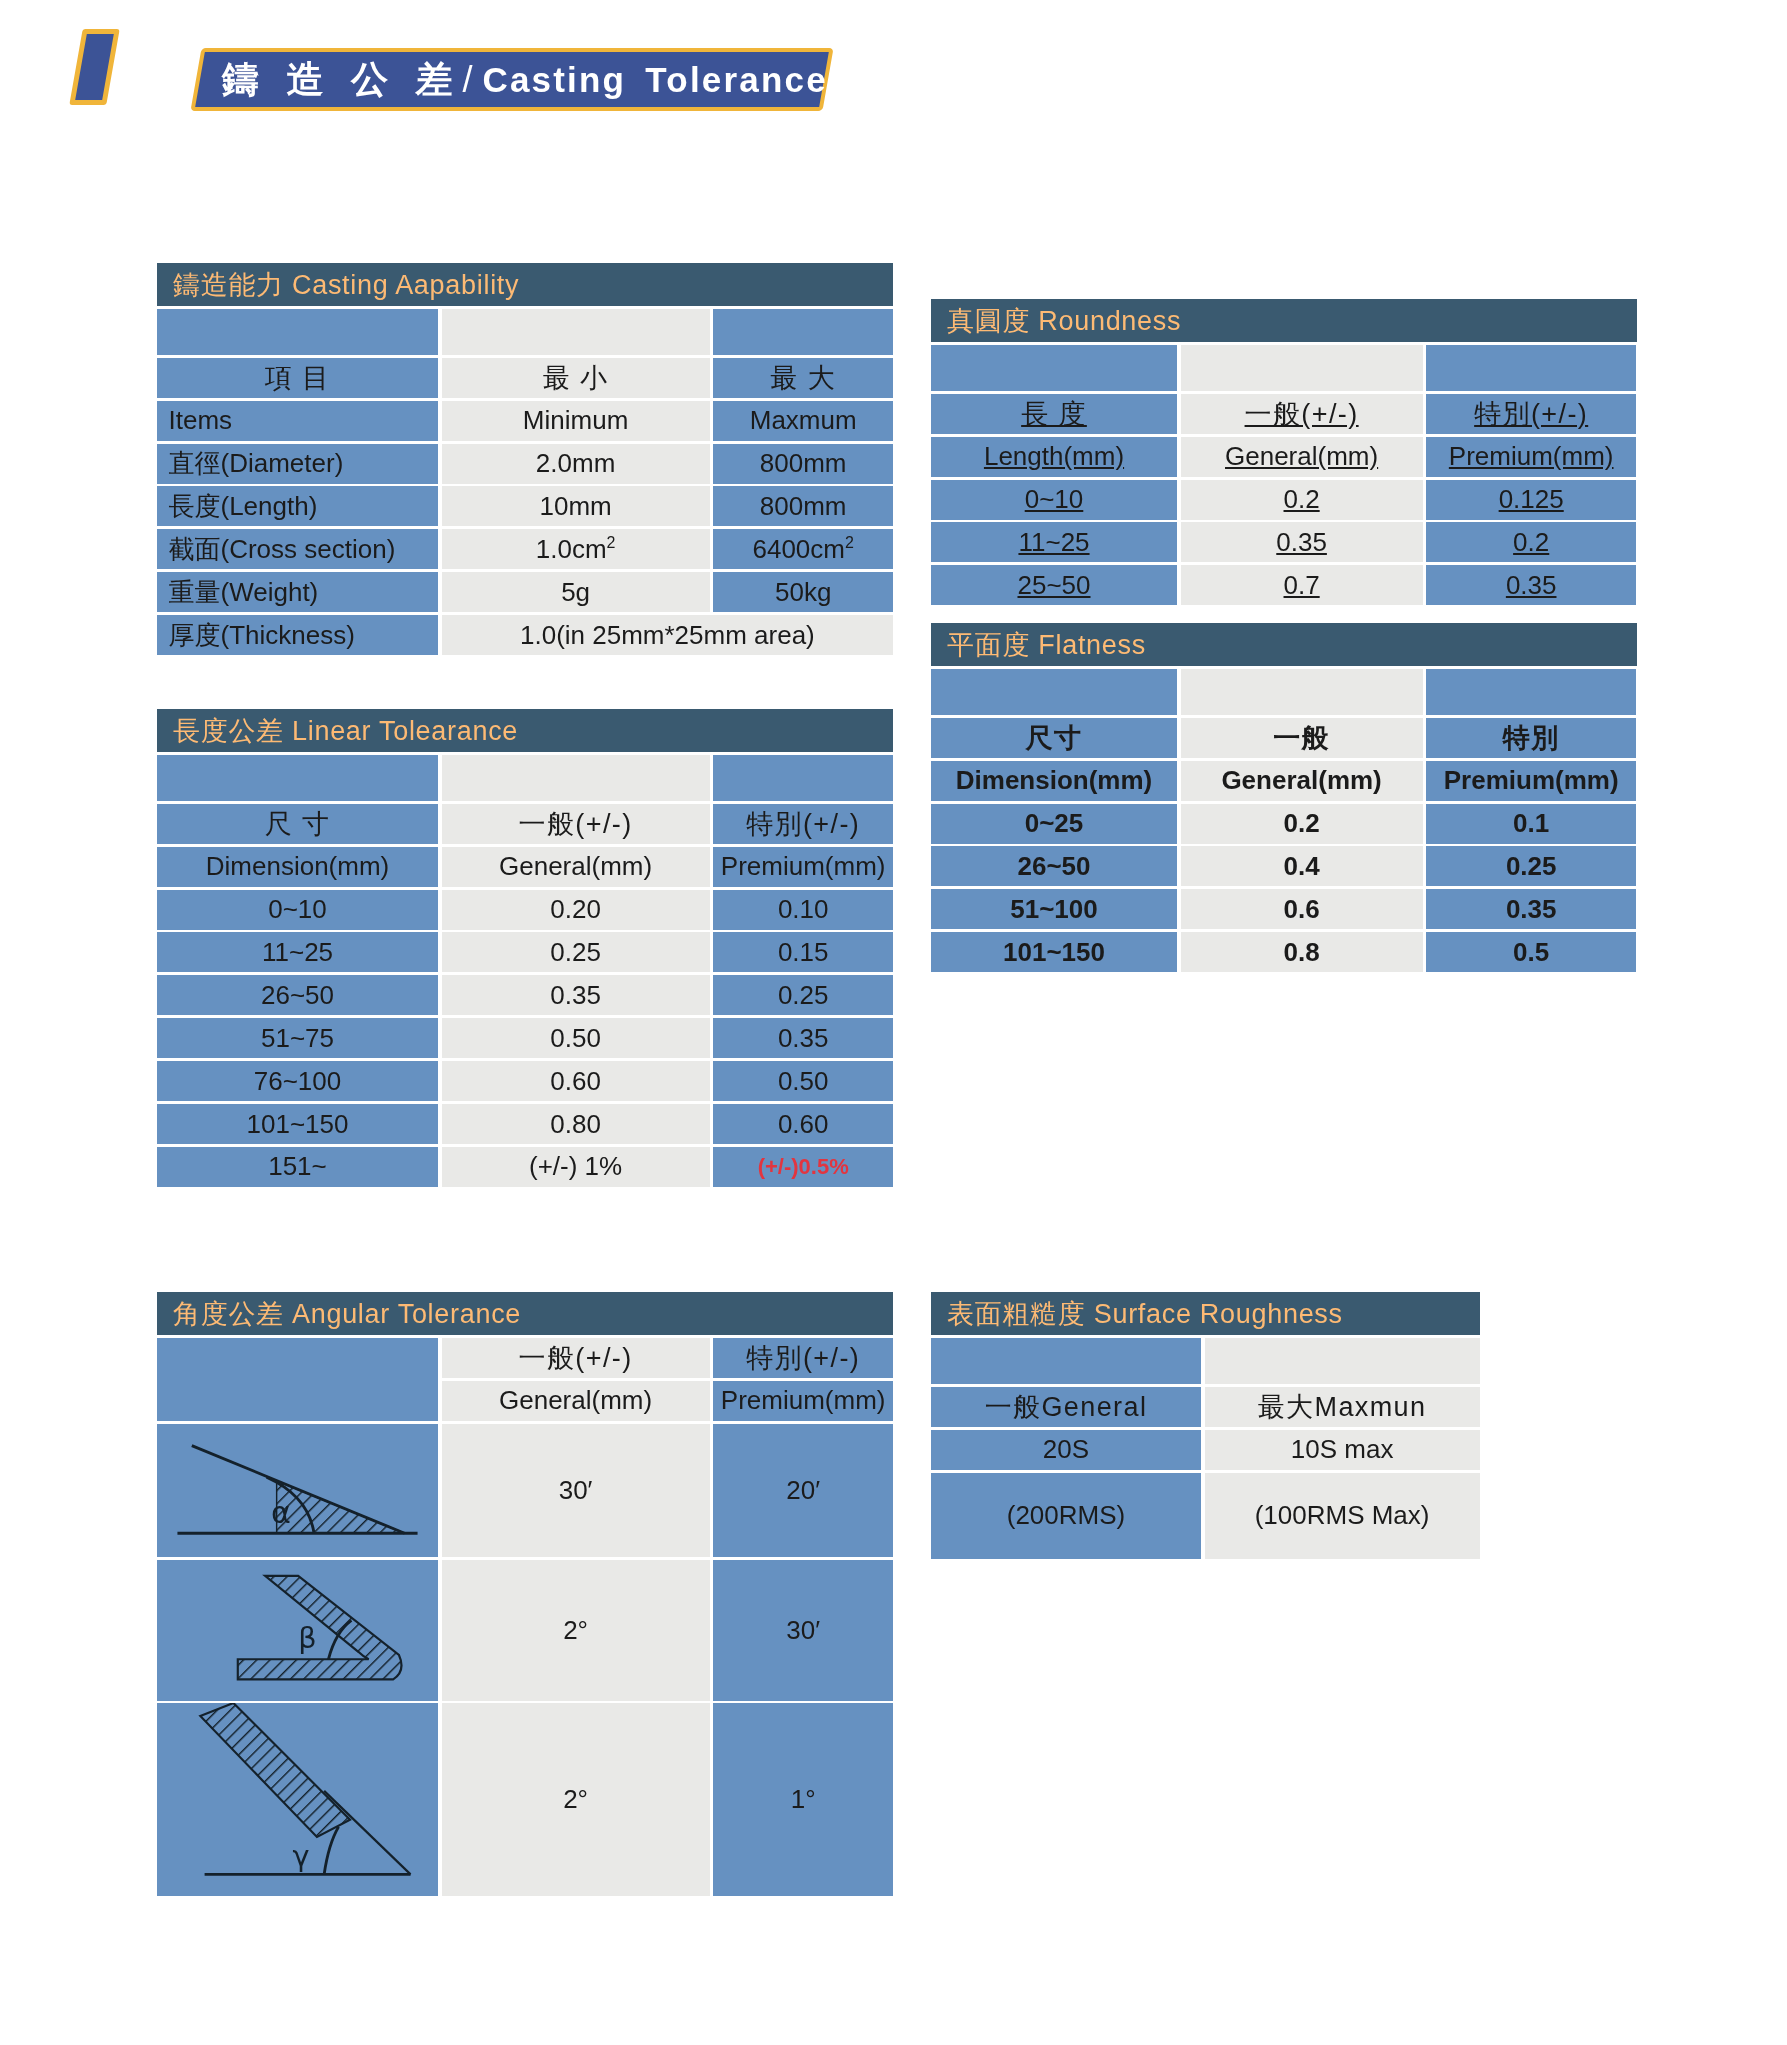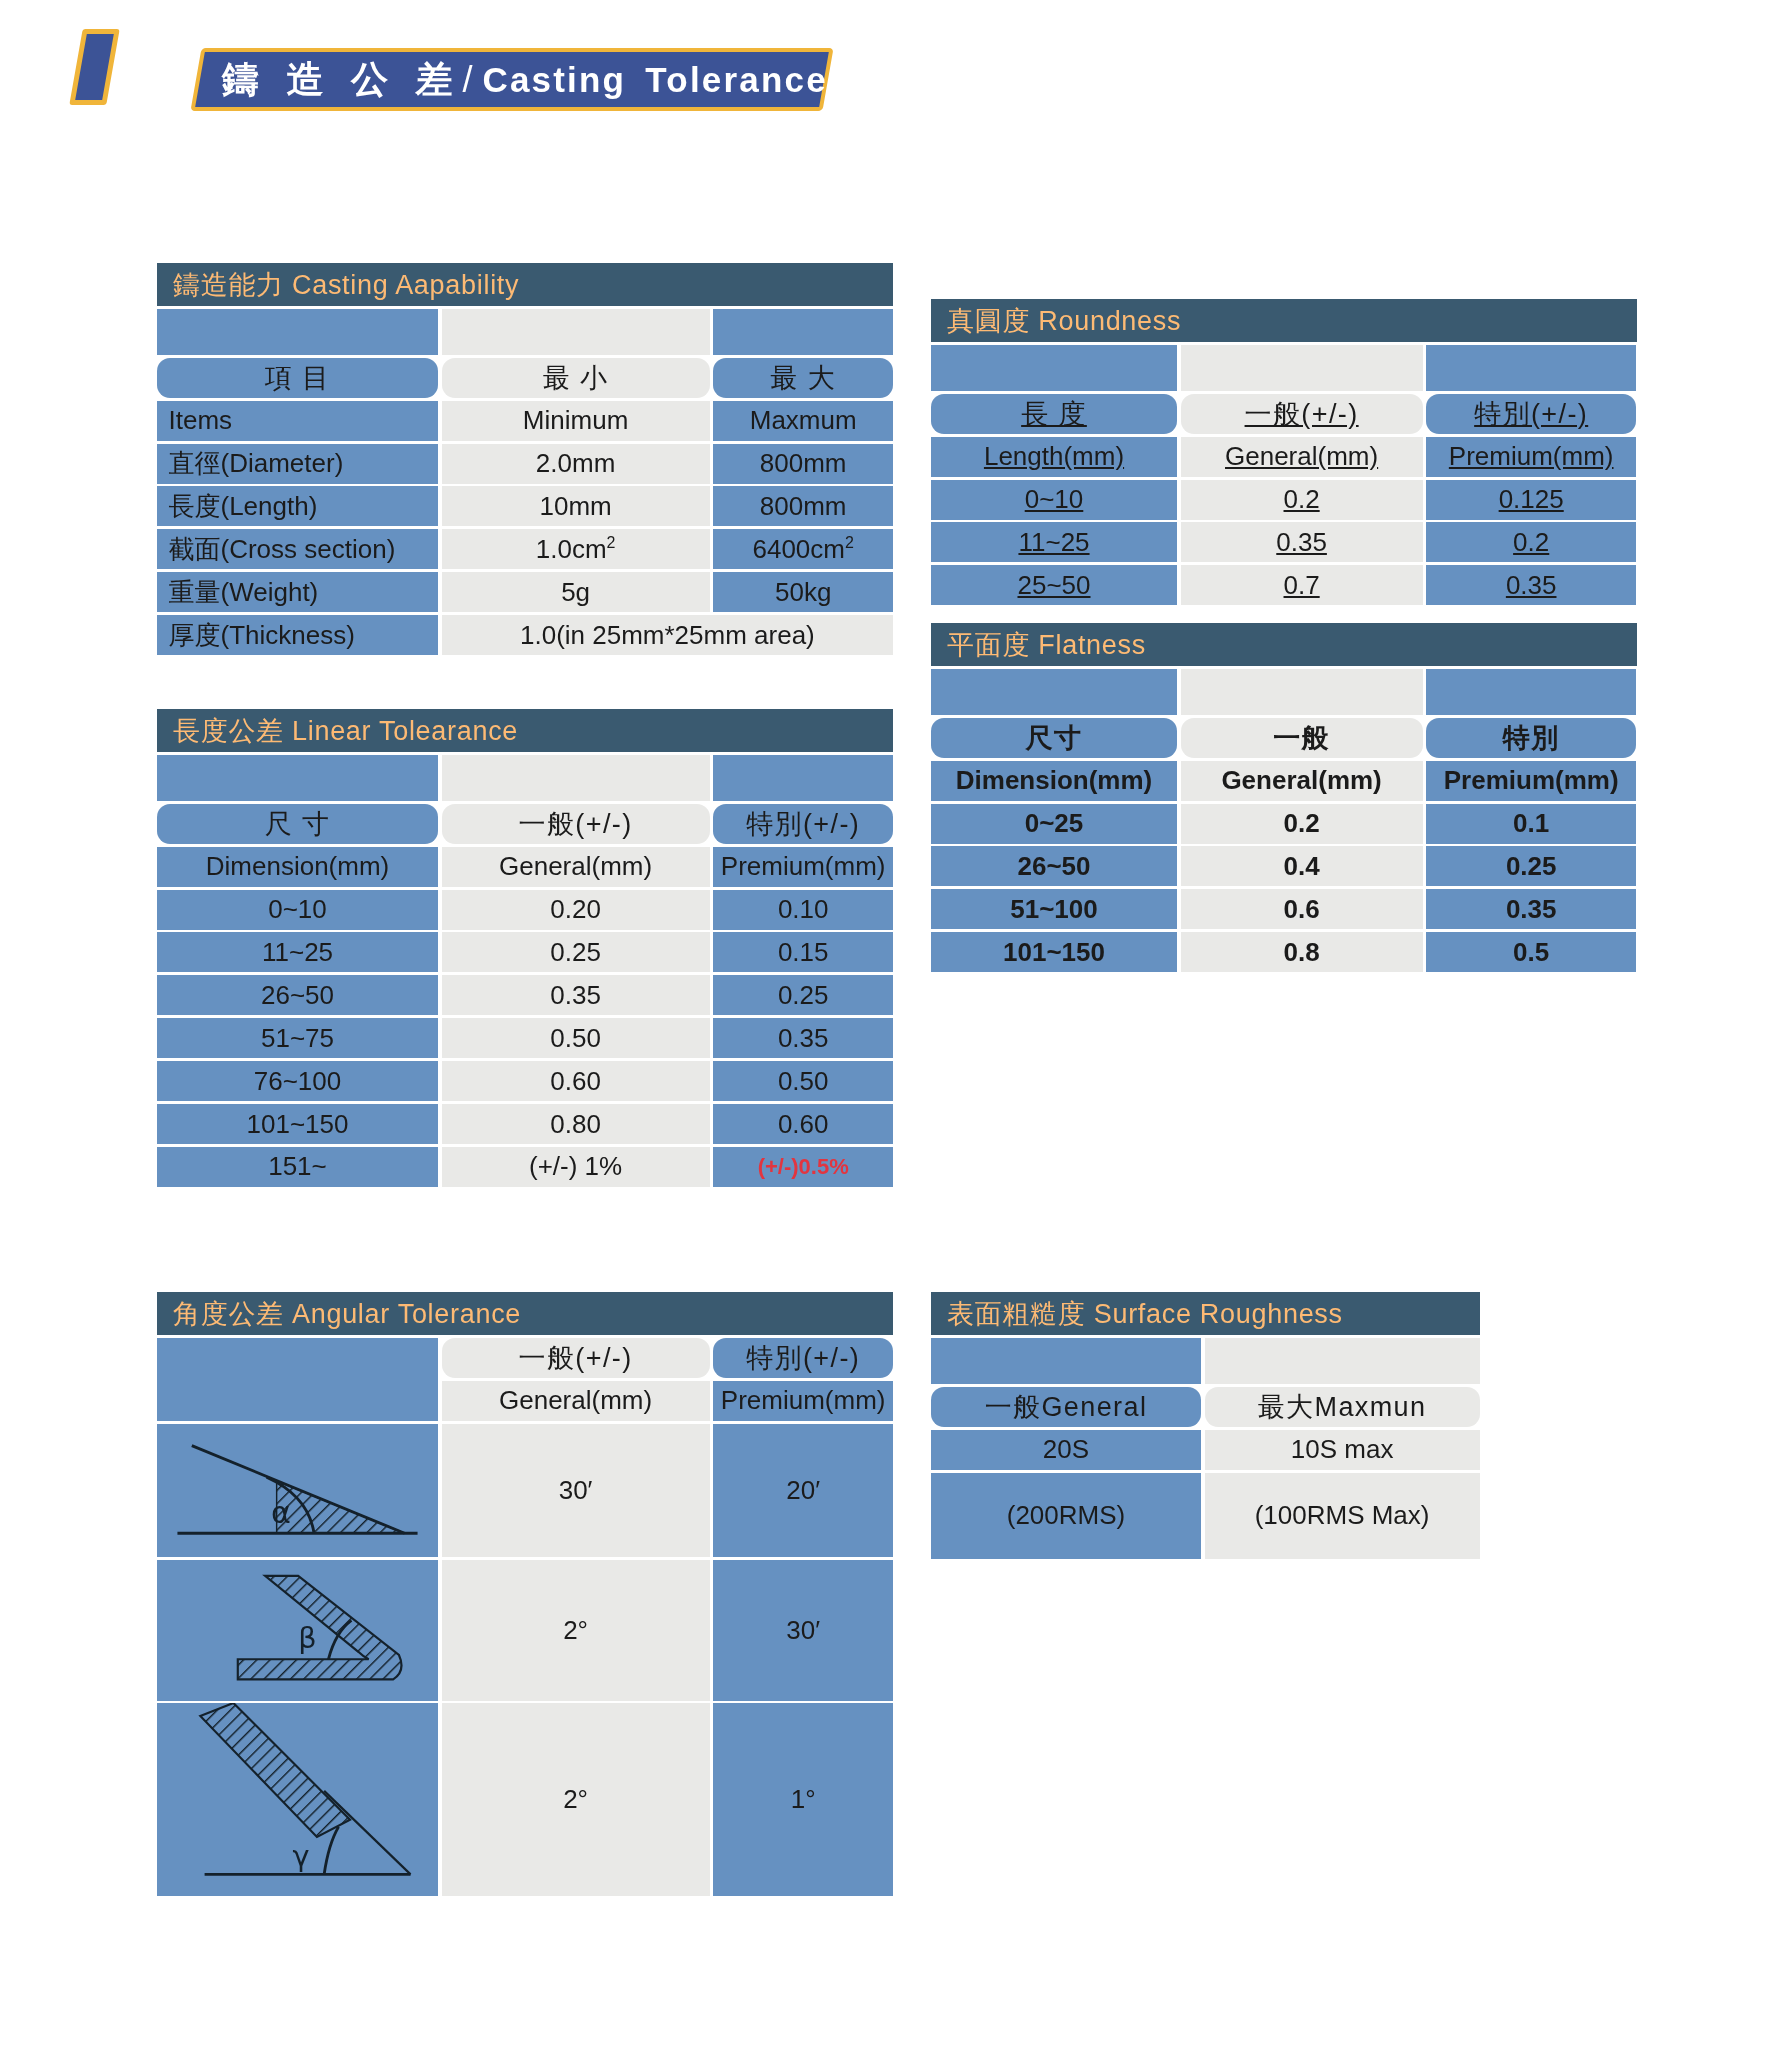--- a/index.html
+++ b/index.html
@@ -20,21 +20,21 @@
   
   .tb{position:absolute;}
   .tbar{height:43px;background:#3a5a70;color:#fdba74;font-size:27px;display:flex;
         align-items:center;padding-left:16px;box-sizing:border-box;letter-spacing:0.7px;}
   .tgrid{display:grid;column-gap:3.6px;row-gap:2.9px;margin-top:2.9px;}
   .c{display:flex;align-items:center;justify-content:center;font-size:26px;color:#1b1b1b;}
   .c sup{font-size:16px;align-self:flex-start;margin-top:4.3px;}
   .b{background:#6691c1;}
   .g{background:#e9e9e7;}
   .l{justify-content:flex-start;padding-left:11.5px;}
-  .zhc{font-size:27px;letter-spacing:1.4px;border-radius:13px;}
+  .zhc{font-size:27px;letter-spacing:1.4px;}
   .red{color:#e23540;font-weight:bold;font-size:22px;}
   .span2{grid-column:2/4;text-align:right;}
   .rowspan2{grid-row:1/3;}
   .diagram{padding:0;}
   svg text{font-family:"DejaVu Sans","Liberation Sans",sans-serif;}
 </style>
 </head>
 <body>
 
 <div class="page">

